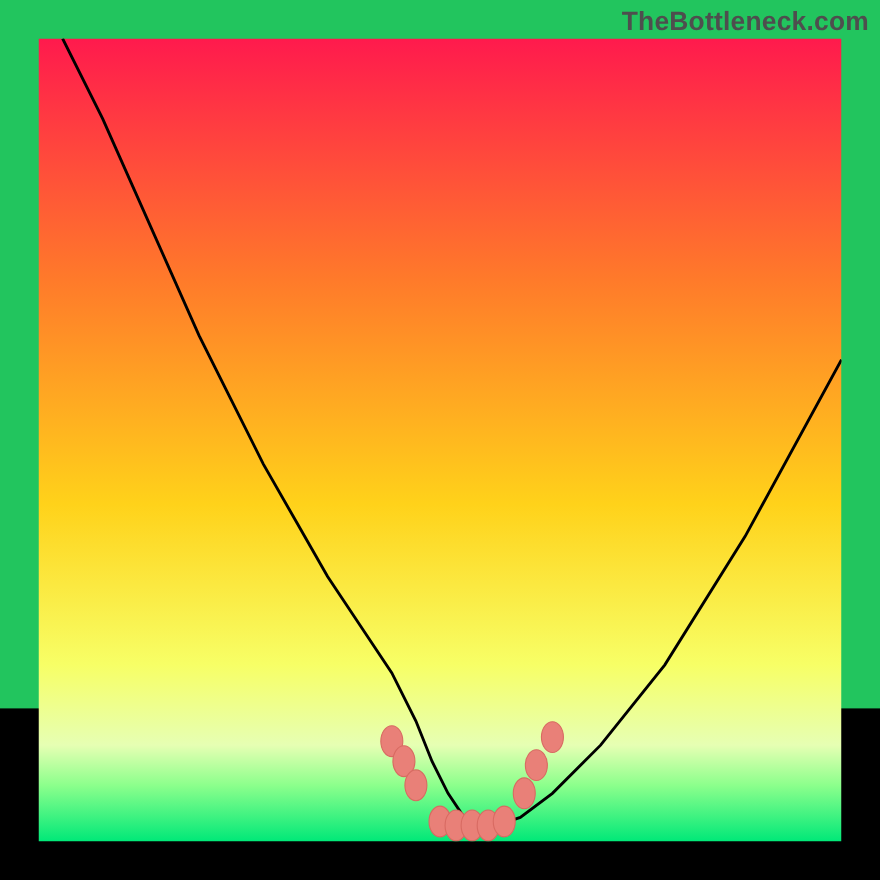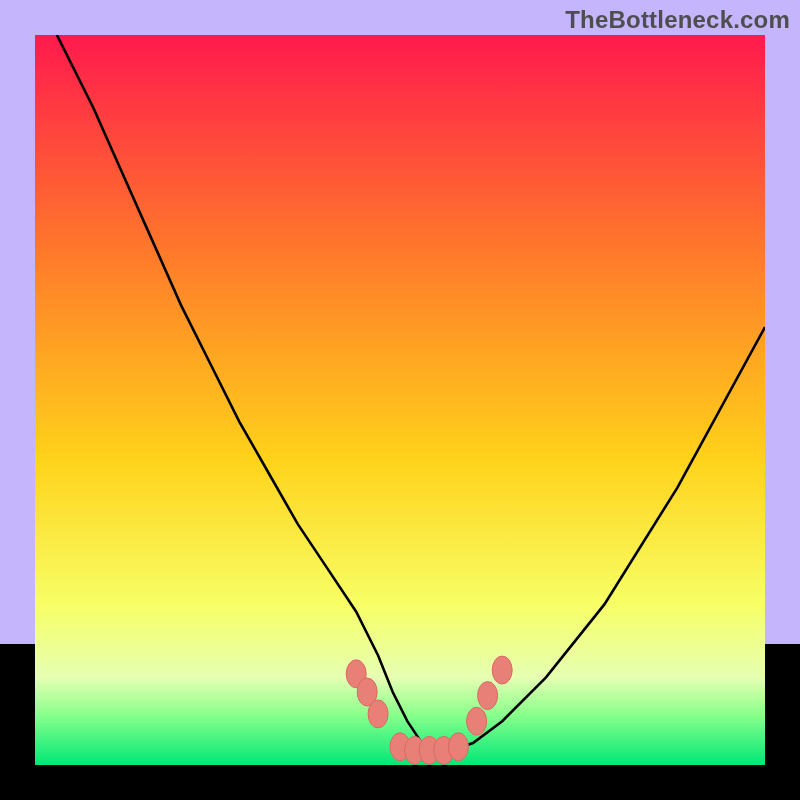--- a/index.html
+++ b/index.html
@@ -8,21 +8,21 @@
     width: 800px;
     height: 800px;
     background: #000;
     font-family: Arial, Helvetica, sans-serif;
     overflow: hidden;
   }
   .stage {
     position: relative;
     width: 800px;
     height: 644px;
-    background: #c4b5fd;
+    background: #22c55e;
   }
   .plot {
     position: absolute;
     left: 35px;
     top: 35px;
     width: 730px;
     height: 730px;
   }
   .watermark {
     position: absolute;

